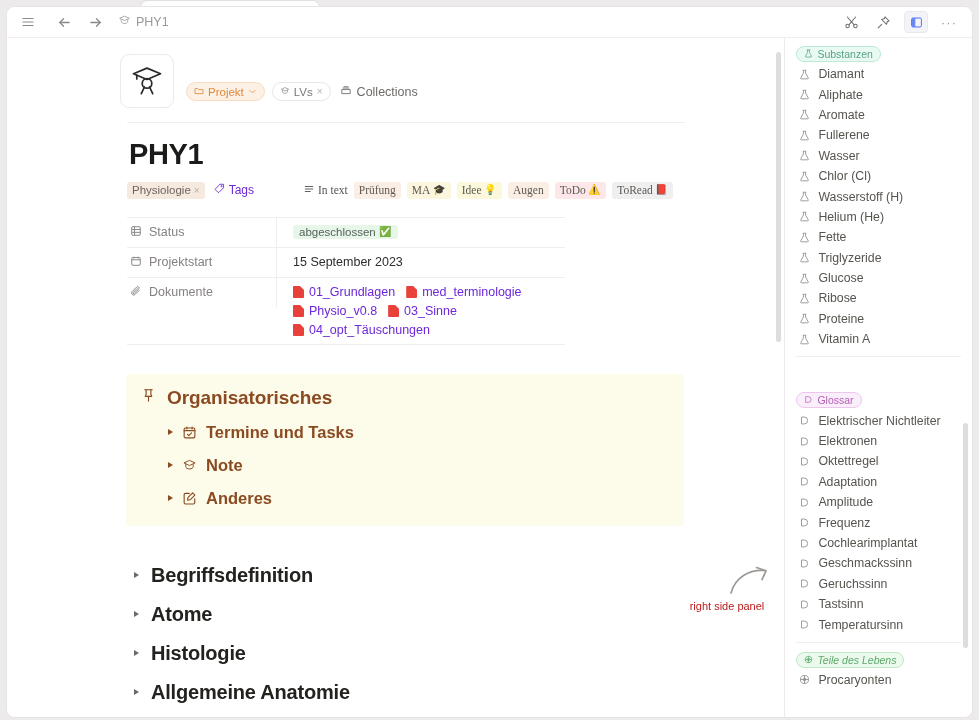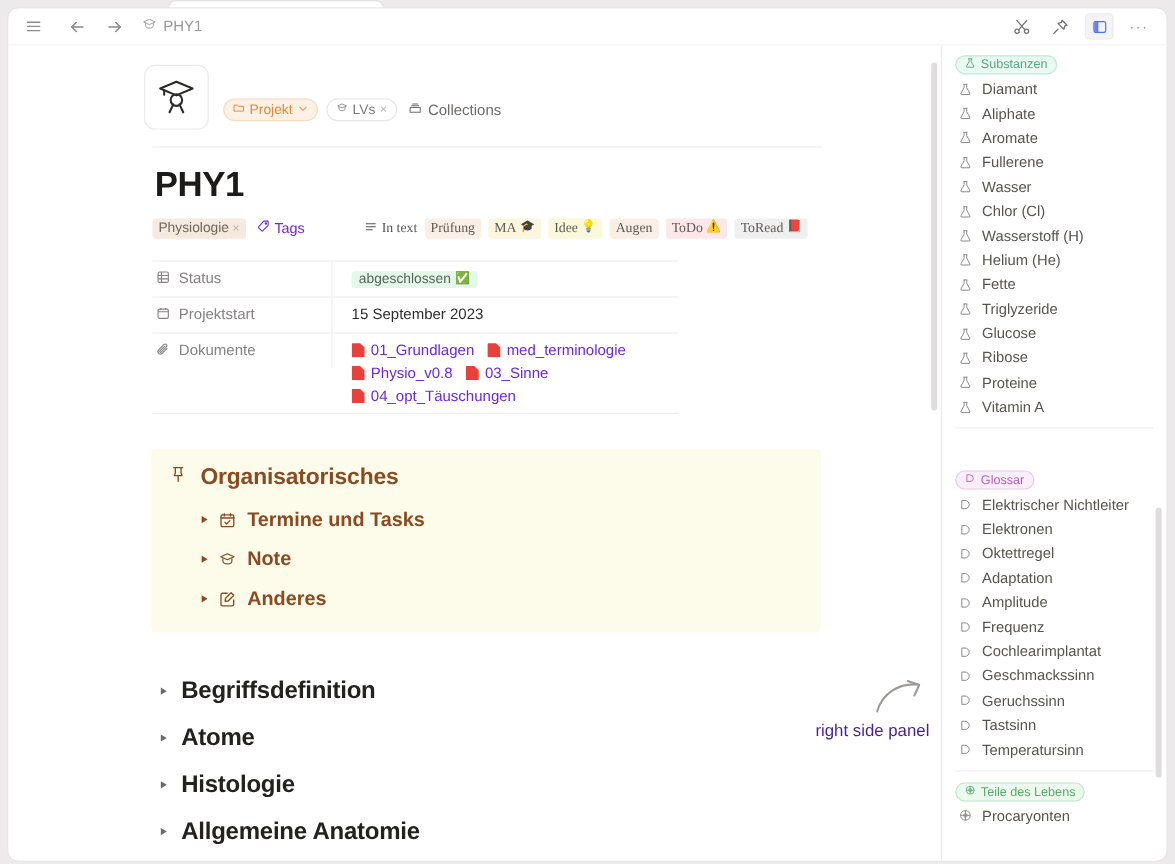--- a/index.html
+++ b/index.html
@@ -260,21 +260,21 @@
   .head-item .tri { color: #6c6966; border-left-width: 5.5px; }
 
   
   .annot {
     position: absolute; left: 664px; top: 528px;
     width: 112px; text-align: center;
     pointer-events: none;
   }
   .annot svg { display: block; margin: 0 0 2px 58px; }
   .annot-label {
-    font-size: 14px; color: #4c1d95;
+    font-size: 11px; color: #b91c1c;
     white-space: nowrap;
   }
 
   
   .rpanel {
     position: relative;
     width: 188px; height: 681px;
     background: #fff;
     border-left: 1px solid #eceaea;
     overflow: hidden;
@@ -283,21 +283,21 @@
   .sec-badge {
     display: inline-flex; align-items: center; gap: 4px;
     height: 16px; padding: 0 7px;
     border-radius: 9px;
     font-size: 10.5px;
     margin: 0 0 0 11px;
     white-space: nowrap;
   }
   .b-substanzen { background: #e9faf2; border: 1px solid #bbead6; color: #58a287; }
   .b-glossar    { background: #fbeefb; border: 1px solid #edc6ee; color: #b45fb6; margin-top: 28px; }
-  .b-teile      { background: #ecfaee; border: 1px solid #bfe8c6; color: #5ba86a; }
+  .b-teile      { background: #ecfaee; border: 1px solid #bfe8c6; color: #5ba86a; font-style: italic; }
   .ritem {
     display: flex; align-items: center; gap: 8px;
     height: 20.4px;
     padding-left: 14px;
     font-size: 12.3px; color: #57544f;
     white-space: nowrap;
   }
   .ritem .ri-ico { color: #8c8986; display: inline-flex; flex: 0 0 auto; }
   .rsec-1 { margin-top: 2px; }
   .rsep {

